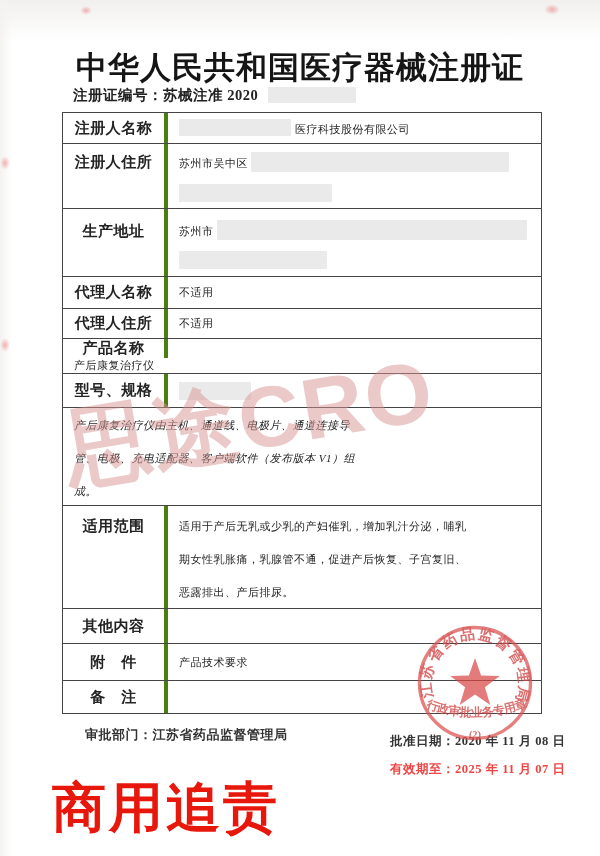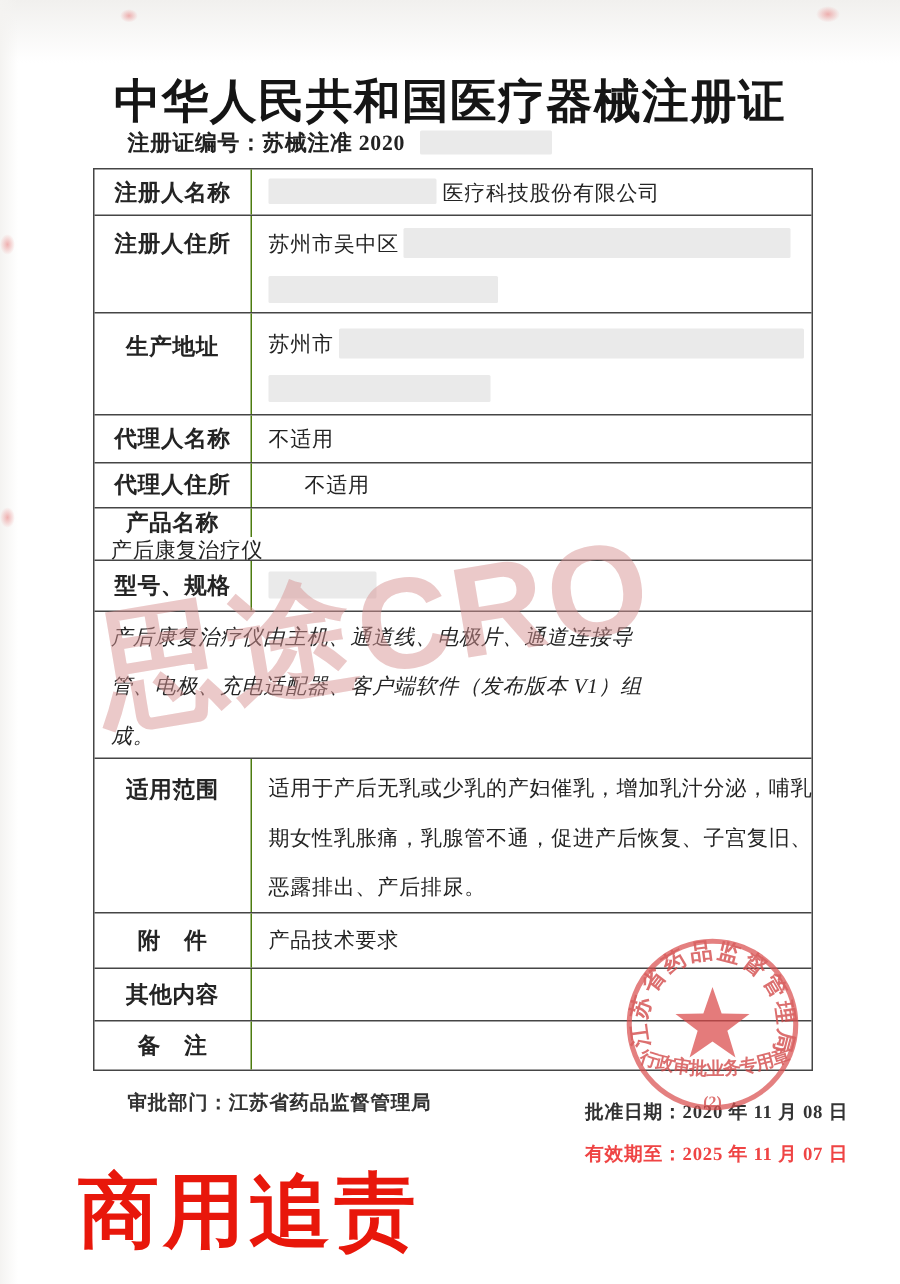--- a/index.html
+++ b/index.html
@@ -13,41 +13,41 @@
     background:linear-gradient(90deg,#f4f3f1,rgba(255,255,255,0));}
   .artifact{position:absolute;border-radius:50%;
     background:radial-gradient(rgba(231,118,118,.55),rgba(231,118,118,0) 70%);}
   .a1{left:80px;top:6px;width:12px;height:9px;}
   .a2{left:544px;top:4px;width:16px;height:11px;}
   .a3{left:0;top:156px;width:10px;height:14px;}
   .a4{left:0;top:338px;width:10px;height:14px;}
 
   .doc-title{position:absolute;top:47px;left:0;width:600px;text-align:center;
     font-size:31px;font-weight:bold;letter-spacing:1px;color:#151515;}
-  .regno{position:absolute;left:85px;top:86px;font-size:14.5px;font-weight:bold;
+  .regno{position:absolute;left:73px;top:86px;font-size:14.5px;font-weight:bold;
     letter-spacing:0.5px;color:#222;}
   .redact{display:inline-block;background:#eaeaea;vertical-align:-3px;border-radius:1px;}
 
   .cert-table{position:absolute;left:62px;top:112px;width:478px;border:1px solid #454545;}
   .row{display:flex;border-bottom:1px solid #454545;box-sizing:border-box;}
   .row:last-child{border-bottom:none;}
-  .lbl{width:105px;min-width:105px;border-right:1px solid #4d7c0f;box-sizing:border-box;
+  .lbl{width:105px;min-width:105px;border-right:4px solid #4d7c0f;box-sizing:border-box;
     display:flex;align-items:center;justify-content:center;text-align:center;
     font-weight:bold;font-size:15px;letter-spacing:0.5px;color:#242424;}
-  .val{flex:1;padding:0 8px 0 11px;font-size:14px;letter-spacing:0.5px;
+  .val{flex:1;padding:0 8px 0 11px;font-size:11px;letter-spacing:0.5px;
     display:flex;flex-direction:column;justify-content:center;color:#242424;}
   .line{line-height:inherit;white-space:nowrap;}
 
   .r1{height:31px;}
   .r2{height:65px;}  .r2 .val{justify-content:flex-start;padding-top:4px;line-height:31px;}
                      .r2 .lbl{align-items:flex-start;padding-top:9px;}
   .r3{height:68px;}  .r3 .val{justify-content:flex-start;padding-top:7px;line-height:30px;}
                      .r3 .lbl{align-items:flex-start;padding-top:13px;}
   .r4{height:32px;}
-  .r5{height:30px;gap:24px;}
+  .r5{height:30px;}
   .r6{height:35px;flex-direction:column;}
   .r7{height:34px;}
   .r8{height:98px;}  .r8 .val{justify-content:flex-start;padding-top:1px;line-height:33px;font-style:italic;}
                      .r8 .lbl{align-items:flex-start;padding-top:9px;}
   .r9{height:103px;} .r9 .val{justify-content:flex-start;padding-top:4px;line-height:33px;}
                      .r9 .lbl{align-items:flex-start;padding-top:11px;}
   .r10{height:37px;}
   .r11{height:35px;}
   .r12{height:32px;}
 
@@ -150,31 +150,31 @@
 
   <div class="row r9">
     <div class="lbl">适用范围</div>
     <div class="val">
       <span class="line">适用于产后无乳或少乳的产妇催乳，增加乳汁分泌，哺乳</span>
       <span class="line">期女性乳胀痛，乳腺管不通，促进产后恢复、子宫复旧、</span>
       <span class="line">恶露排出、产后排尿。</span>
     </div>
   </div>
 
+  <div class="row r11">
+    <div class="lbl">其他内容</div>
+    <div class="val">
+      <span class="line"></span>
+    </div>
+  </div>
+
   <div class="row r10">
     <div class="lbl">附　件</div>
     <div class="val">
       <span class="line">产品技术要求</span>
-    </div>
-  </div>
-
-  <div class="row r11">
-    <div class="lbl">其他内容</div>
-    <div class="val">
-      <span class="line"></span>
     </div>
   </div>
 
   <div class="row r12">
     <div class="lbl">备　注</div>
     <div class="val">
       <span class="line"></span>
     </div>
   </div>
 

